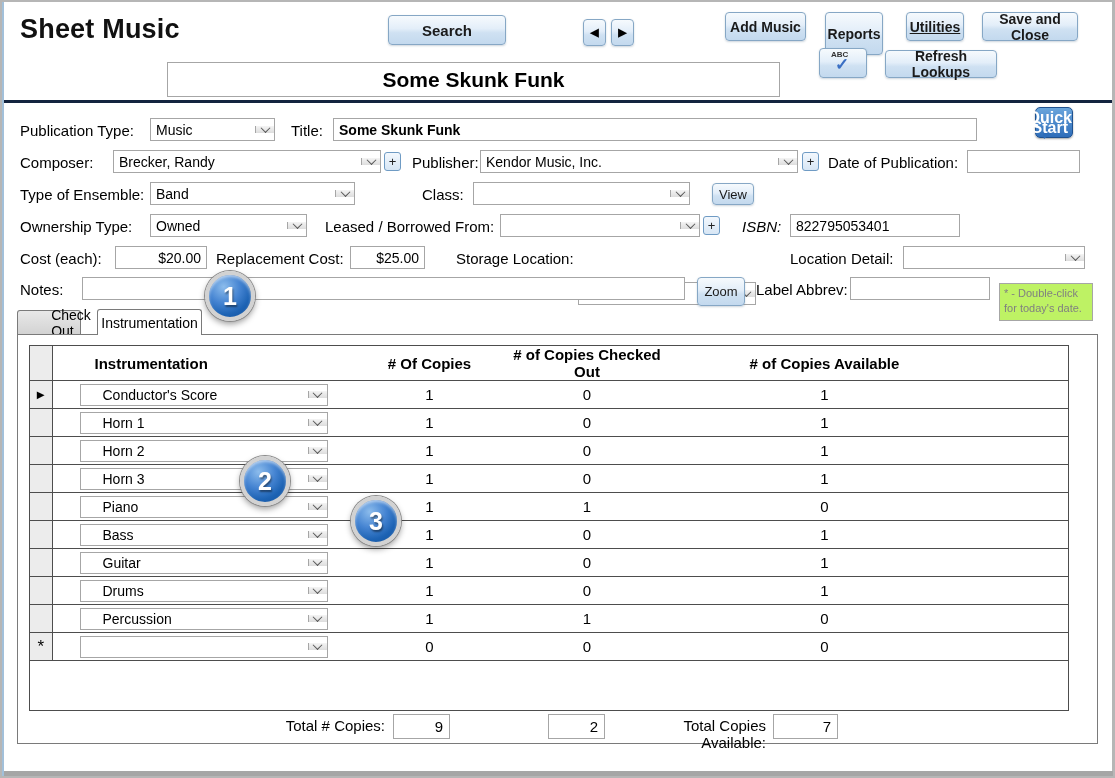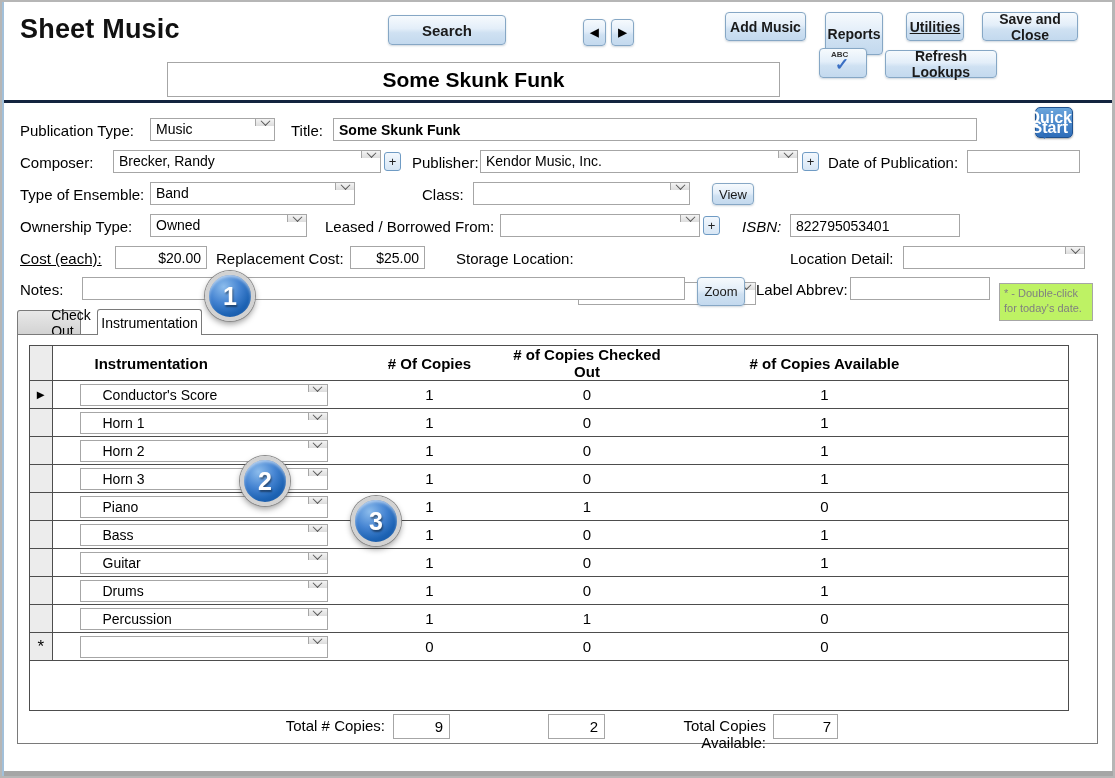--- a/index.html
+++ b/index.html
@@ -25,21 +25,21 @@
     display:flex; align-items:center; justify-content:center; font-size:21px; font-weight:bold; color:#000; }
 
   .lbl { font-size:15px; color:#000; white-space:nowrap; }
 
   .field, .combo { border:1px solid #a6a6a6; background:#fff; height:23px; font-size:14px; color:#000; }
   input.field { font-family:"Liberation Sans",sans-serif; padding:0 5px; }
   input.bold { font-weight:bold; }
   input.money { text-align:right; }
   input.num-box { text-align:right; }
 
-  .combo { display:flex; align-items:flex-start; }
+  .combo { display:flex; align-items:center; }
   .combo .val { flex:1; padding:2px 5px; overflow:hidden; white-space:nowrap; }
   .combo .dd { width:19px; border-left:1px solid #a6a6a6; background:linear-gradient(#f4f4f4,#dddddd);
     display:flex; align-items:center; justify-content:center; }
   .chev { width:7px; height:7px; border-right:1.6px solid #555; border-bottom:1.6px solid #555;
     transform:rotate(45deg) translate(-1px,-1px); }
 
   .plus-btn { width:17px; height:19px; background:linear-gradient(#f3f8fd,#d7e6f5); border:1px solid #6f9bc4;
     border-radius:3px; font-size:13px; display:flex; align-items:center; justify-content:center; color:#222; }
 
   .quick-start { left:1035px; top:107px; width:38px; height:31px; border-radius:5px;
@@ -181,21 +181,21 @@
 <div class="abs combo" style="left:500px; top:214px; width:200px;">
   <span class="val"></span>
   <span class="dd">
       <i class="chev"></i>
     </span>
 </div>
 <button class="abs plus-btn" style="left:703px; top:216px;">+</button>
 <div class="abs lbl" style="left:742px; top:218px;font-style:italic;">ISBN:</div>
 <input class="abs field" style="left: 790px; top: 214px; width: 170px;" readonly="" value="822795053401">
 
-<div class="abs lbl" style="left:20px; top:250px;text-decoration:underline;">Cost (each):</div>
+<div class="abs lbl" style="left:20px; top:250px;">Cost (each):</div>
 <input class="abs field money" style="left: 115px; top: 246px; width: 92px;" readonly="" value="$20.00">
 <div class="abs lbl" style="left:216px; top:250px;">Replacement Cost:</div>
 <input class="abs field money" style="left: 350px; top: 246px; width: 75px;" readonly="" value="$25.00">
 <div class="abs lbl" style="left:456px; top:250px;">Storage Location:</div>
 <div class="abs combo" style="left:578px; top:246px; width:178px;margin-top:36px;">
   <span class="val">Shelf 1a</span>
   <span class="dd">
       <i class="chev"></i>
     </span>
 </div>

